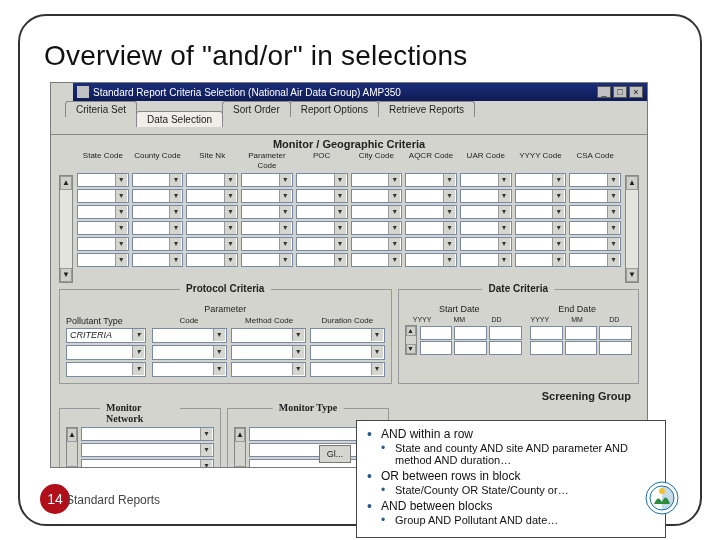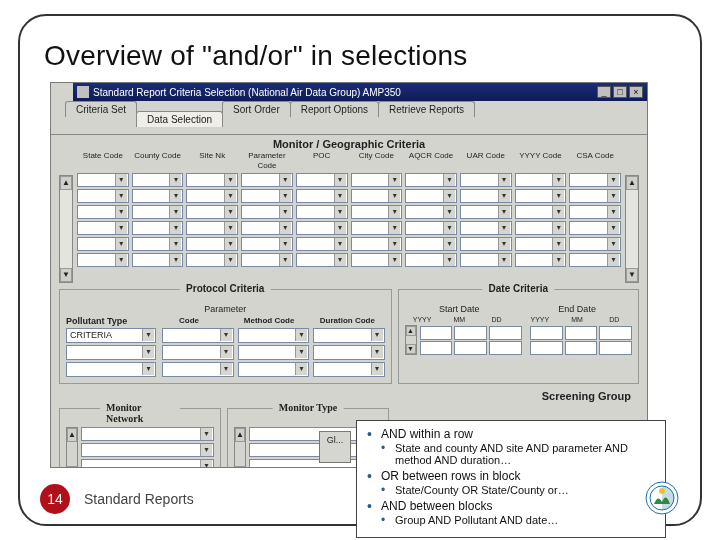--- a/index.html
+++ b/index.html
@@ -173,39 +173,39 @@
   .dc-box { flex: 1; }
   .pc-label {
     font-size: 9px;
     text-align: center;
     margin-bottom: 2px;
   }
   .pc-sechdr {
     display: flex;
     gap: 6px;
     font-size: 9px;
-    font-weight: bold;
   }
   .pc-sechdr div:first-child { width: 78px; }
   .pc-sechdr .hdrrt {
     flex: 1;
     display: grid;
     grid-template-columns: 1fr 1fr 1fr;
     gap: 4px;
     text-align: center;
     font-size: 8px;
     color: #222;
   }
   .pc-row {
     display: flex;
     gap: 6px;
     margin-top: 2px;
   }
   .pc-row .pt {
-    width: 90px;
+    width: 80px;
+    font-style: italic;
   }
   .pc-row .ptrt {
     flex: 1;
     display: grid;
     grid-template-columns: 1fr 1fr 1fr;
     gap: 4px;
   }
   .pc-row .pt .cell, .pc-row .ptrt .cell { height: 15px; }
   .pc-row .pt .cell { padding-left: 3px; line-height: 13px; }
   .dc-hdr {
@@ -272,21 +272,21 @@
     width: 12px; height: 54px;
     border: 1px solid #888;
     display: flex; flex-direction: column;
     justify-content: space-between;
   }
   .mn-cells { flex: 1; }
   .mn-cells .cell { height: 14px; margin-bottom: 2px; }
   .gl-btn {
     position: absolute;
     left: 268px; bottom: 4px;
-    width: 32px; height: 32px;
+    width: 32px; height: 18px;
     background: #d6d6d1;
     border: 1px solid #777;
     font-size: 9px;
     text-align: center;
     line-height: 16px;
   }
   .overlay {
     position: absolute;
     left: 336px; top: 404px;
     width: 310px;
@@ -318,22 +318,22 @@
     border-radius: 50%;
     background: #b10f1a;
     color: #fff;
     font-size: 14px;
     display: flex;
     align-items: center;
     justify-content: center;
   }
   .footer-text {
     position: absolute;
-    left: 64px; bottom: 17px;
-    font-size: 14px;
+    left: 46px; bottom: 17px;
+    font-size: 12px;
     color: #444;
   }
   .logo {
     position: absolute;
     right: 20px; bottom: 8px;
     width: 36px; height: 36px;
   }
   .logo svg { width: 36px; height: 36px; }
 </style>
 </head>

